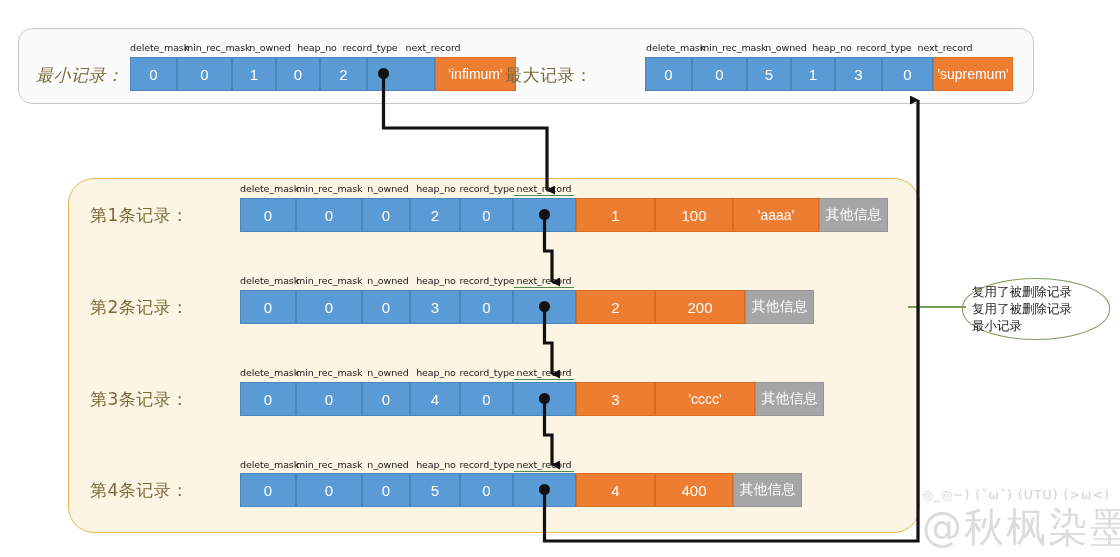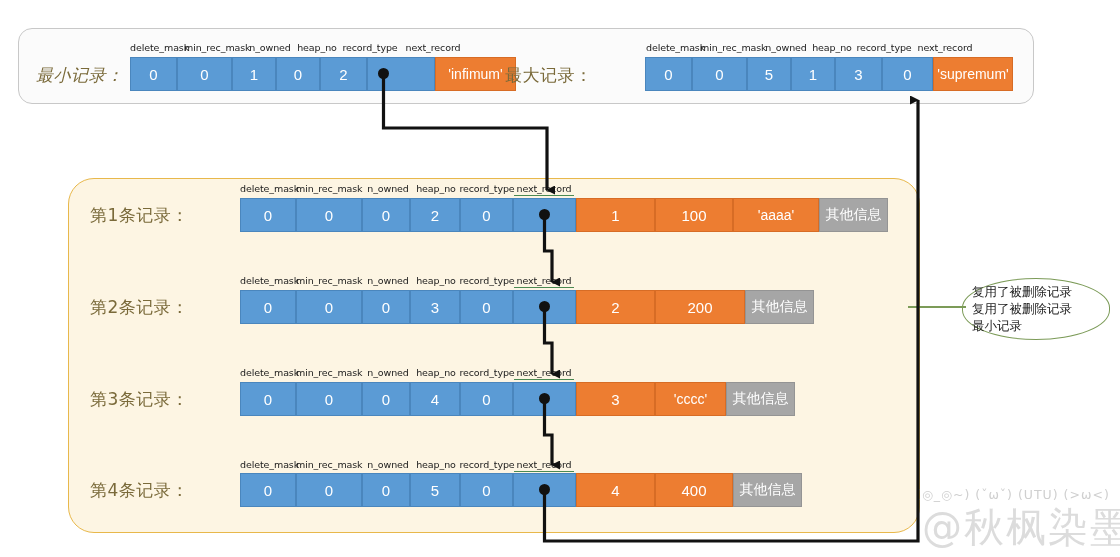--- a/index.html
+++ b/index.html
@@ -255,21 +255,21 @@
   <div class="fieldcap green-u" style="left:514px; top:367px; width:60px;">next_record</div>
 
   <div class="strip" style="left:240px; top:382px;">
     <div class="cell blue" style="width:56px;">0</div>
     <div class="cell blue" style="width:66px;">0</div>
     <div class="cell blue" style="width:48px;">0</div>
     <div class="cell blue" style="width:50px;">4</div>
     <div class="cell blue" style="width:53px;">0</div>
     <div class="cell blue" style="width:63px;"></div>
     <div class="cell orange" style="width:79px;">3</div>
-    <div class="cell orange quote" style="width:71px;">'cccc'</div>
+    <div class="cell orange quote" style="width:100px;">'cccc'</div>
     <div class="cell gray cn" style="width:69px;">其他信息</div>
   </div>
   <div class="dot" style="left:539px; top:393px;"></div>
 
   <div class="rowlabel" style="left:90px; top:479px;">第4条记录：</div>
 
   <div class="fieldcap" style="left:240px; top:459px; width:56px;">delete_mask</div>
   <div class="fieldcap" style="left:296px; top:459px; width:66px;">min_rec_mask</div>
   <div class="fieldcap" style="left:362px; top:459px; width:52px;">n_owned</div>
   <div class="fieldcap" style="left:410px; top:459px; width:52px;">heap_no</div>

